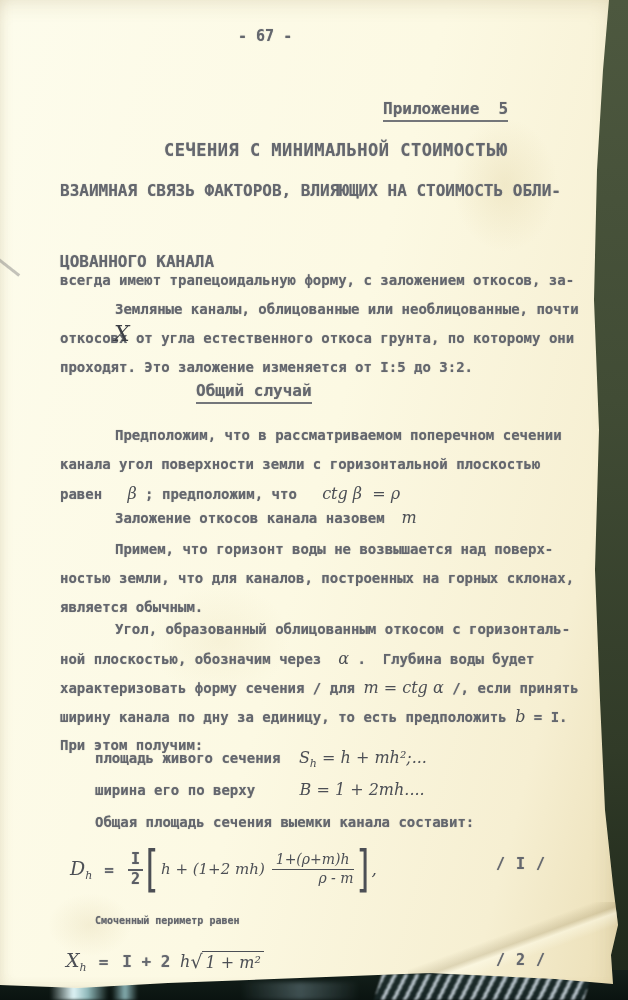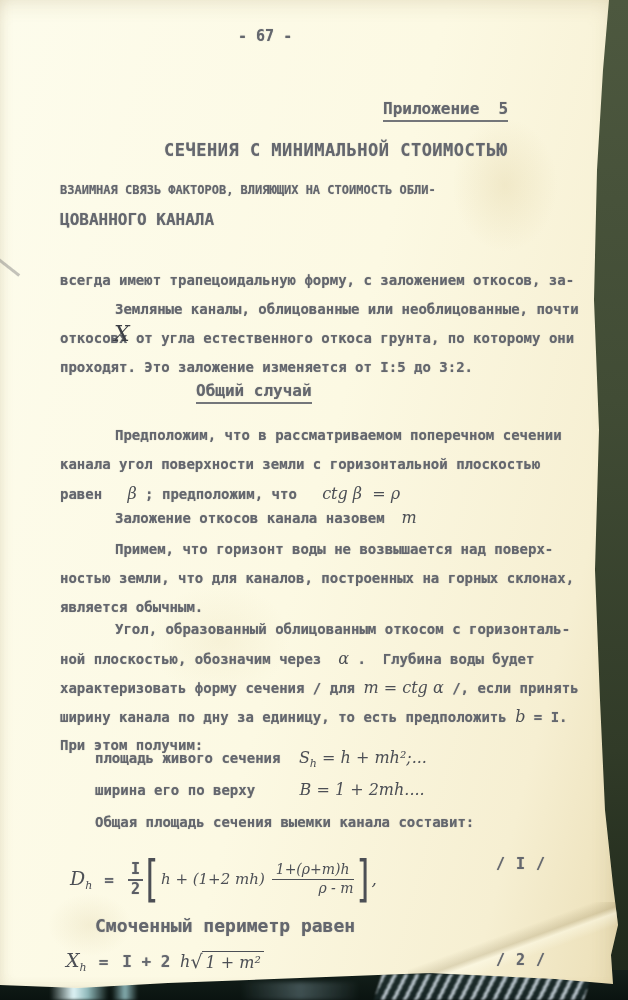--- a/index.html
+++ b/index.html
@@ -77,22 +77,22 @@
     <div class="crease"></div>
 
     <div class="block t" style="left:238px;top:27px;font-size:15px;">- 67 -</div>
 
     <div class="block" style="left:383px;top:99px;">
       <span class="t u" style="font-size:16px;">Приложение  5</span>
     </div>
 
     <div class="block t" style="left:164px;top:140px;font-size:17px;letter-spacing:0.5px;">СЕЧЕНИЯ С МИНИМАЛЬНОЙ СТОИМОСТЬЮ</div>
     <div class="block" style="left:60px;top:176px;">
-      <div class="line t" style="font-size:12px;">ВЗАИМНАЯ СВЯЗЬ ФАКТОРОВ, ВЛИЯЮЩИХ НА СТОИМОСТЬ ОБЛИ-</div>
-      <div class="line t" style="font-size:16px;">ЦОВАННОГО КАНАЛА</div>
+      <div class="line t" style="font-size:16px;">ВЗАИМНАЯ СВЯЗЬ ФАКТОРОВ, ВЛИЯЮЩИХ НА СТОИМОСТЬ ОБЛИ-</div>
+      <div class="line t" style="font-size:16px;margin-top:42px;">ЦОВАННОГО КАНАЛА</div>
     </div>
 
     <div class="block" style="left:60px;top:266px;">
       <div class="line t">всегда имеют трапецоидальную форму, с заложением откосов, за-</div>
       <div class="line t indent">Земляные каналы, облицованные или необлицованные, почти</div>
       <div class="line">
         <span class="t">откосов</span><span class="cross-wrap"><span class="t">х</span><span class="cross">X</span></span><span class="t"> от угла естественного откоса грунта, по которому они</span>
       </div>
       <div class="line t">проходят. Это заложение изменяется от I:5 до 3:2.</div>
     </div>
@@ -140,39 +140,39 @@
         <span class="t">площадь живого сечения</span>
         <span class="hw" style="margin-left:10px;"><span>S</span><sub>h</sub><span> = h + mh²;...</span></span>
       </div>
       <div class="line31">
         <span class="t">ширина его по верху</span>
         <span class="hw" style="margin-left:36px;">B = 1 + 2mh....</span>
       </div>
       <div class="line31 t">Общая площадь сечения выемки канала составит:</div>
     </div>
 
-    <div class="frow" style="left:70px;top:840px;height:58px;margin-top:10px;">
+    <div class="frow" style="left:70px;top:840px;height:58px;">
       <span class="hw" style="font-size:19px;"><span>D</span><sub>h</sub></span>
       <span class="t" style="margin:0 14px 0 12px;">=</span>
       <span class="tfrac">
           <span class="tnum">I</span>
           <span class="tden">2</span>
         </span>
       <span class="bracket">[</span>
       <span class="hw" style="font-size:15px;">h + (1+2 mh)</span>
       <span class="hfrac" style="margin-left:7px;">
           <span class="num">1+(ρ+m)h</span>
           <span class="den">ρ - m</span>
         </span>
       <span class="bracket">]</span>
       <span class="hw" style="font-size:17px;">,</span>
     </div>
     <div class="eq-no t" style="left:496px;top:855px;">/ I /</div>
 
-    <div class="block t" style="left:95px;top:915px;font-size:18px;">Смоченный периметр равен</div>
+    <div class="block t" style="left:95px;top:915px;font-size:10px;">Смоченный периметр равен</div>
 
     <div class="frow" style="left:66px;top:946px;height:30px;">
       <span class="hw" style="font-size:19px;"><span>X</span><sub>h</sub></span>
       <span class="t" style="margin:0 14px 0 12px;">=</span>
       <span class="t">I + 2 </span>
       <span class="hw">h</span>
       <span class="hw"><span class="sqrt-sign">√</span><span class="sqrt-rad">1 + m²</span></span>
     </div>
     <div class="eq-no t" style="left:496px;top:951px;">/ 2 /</div>
 

